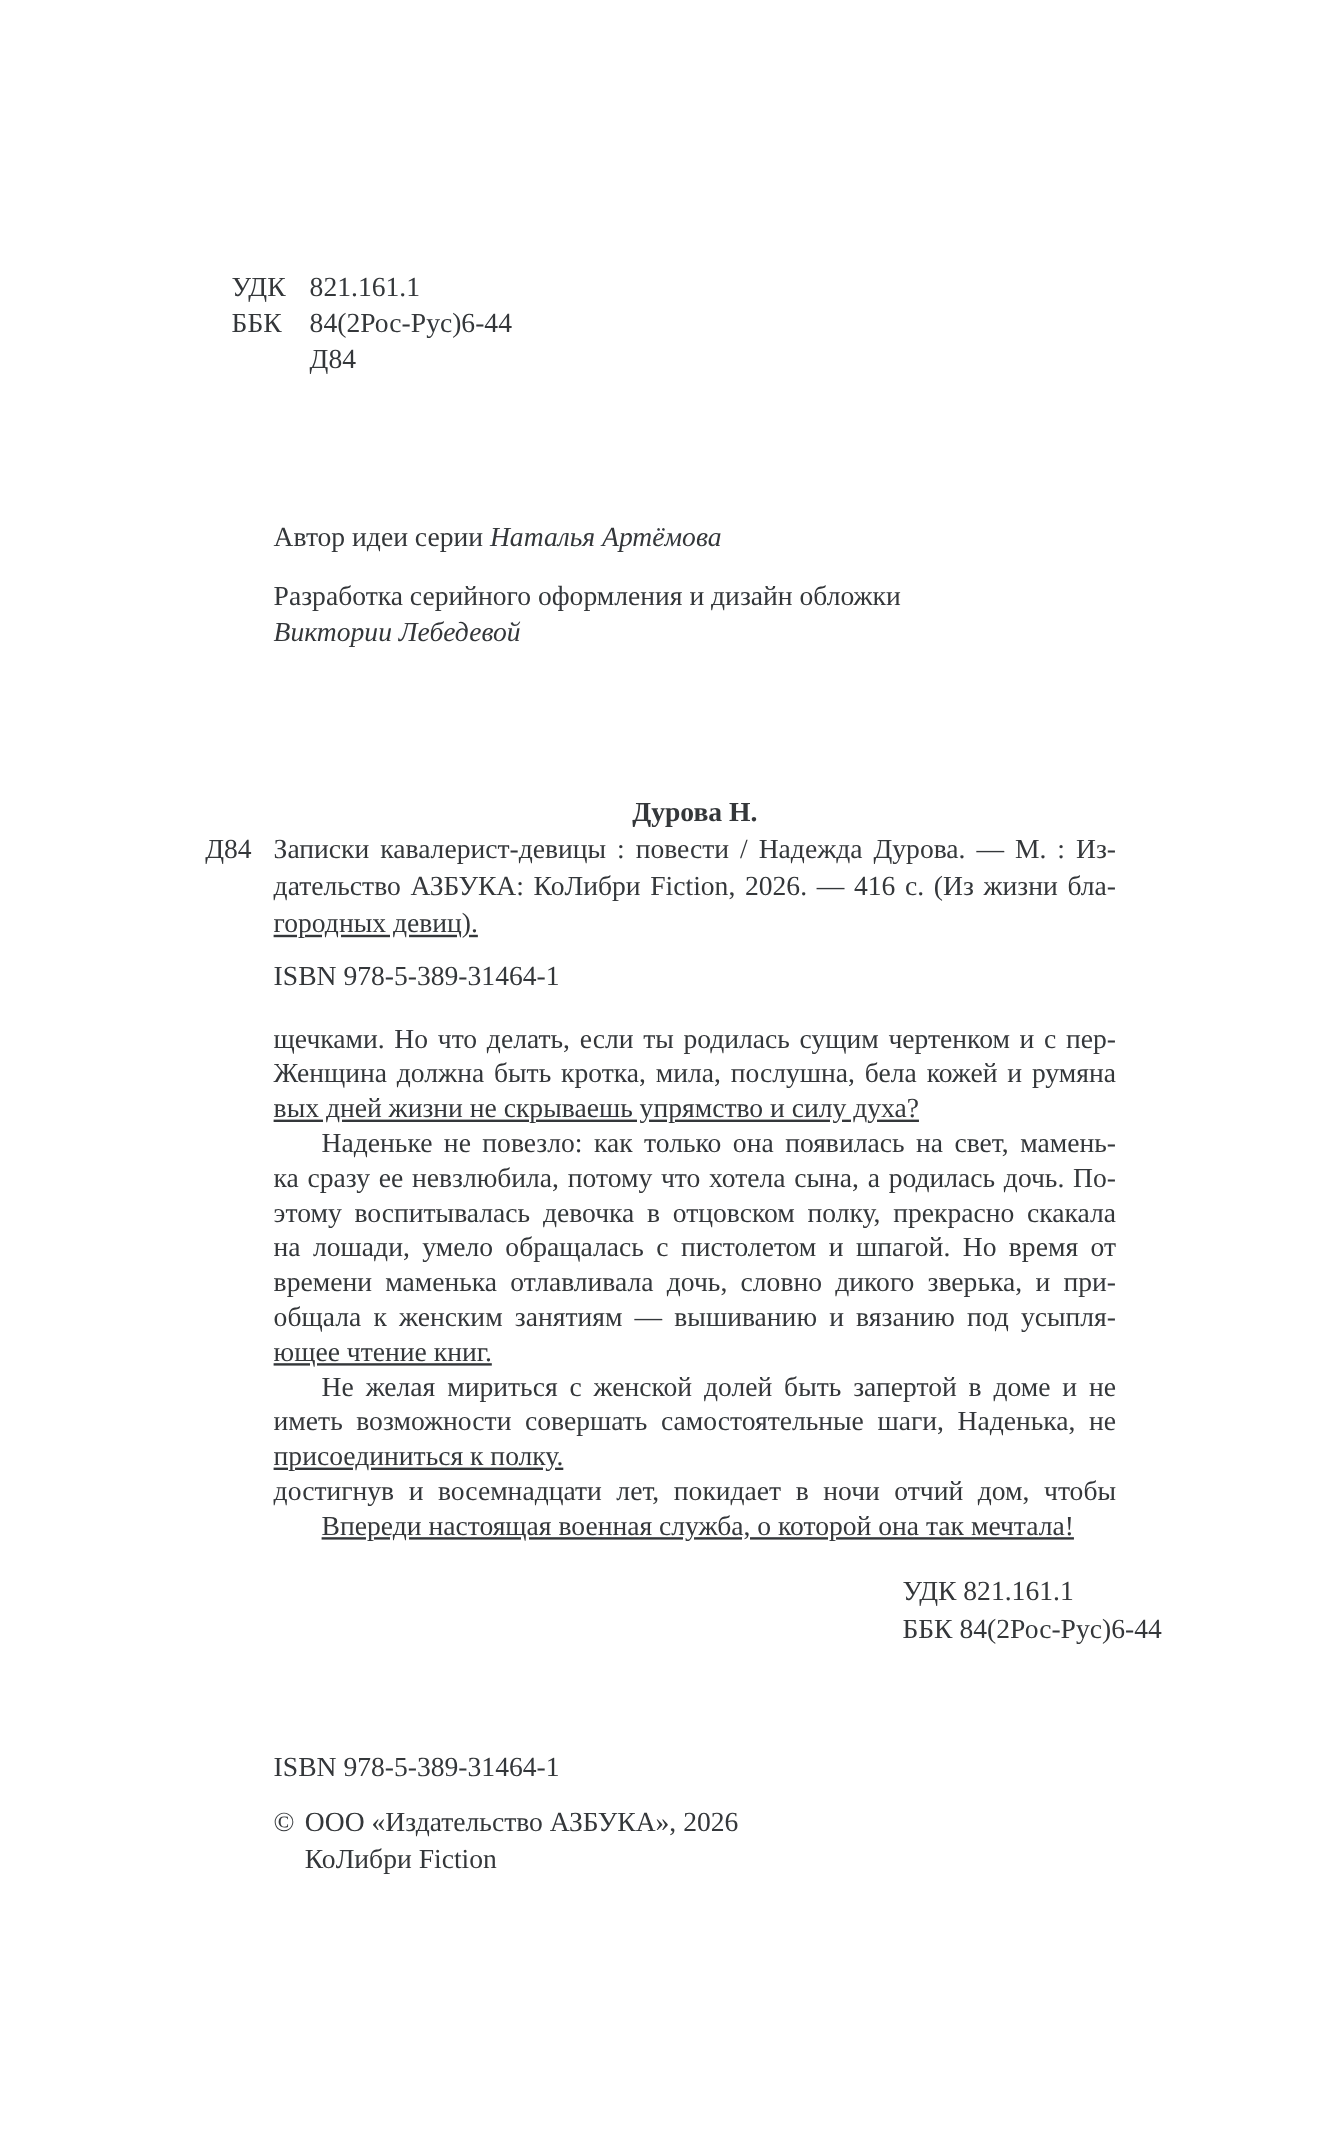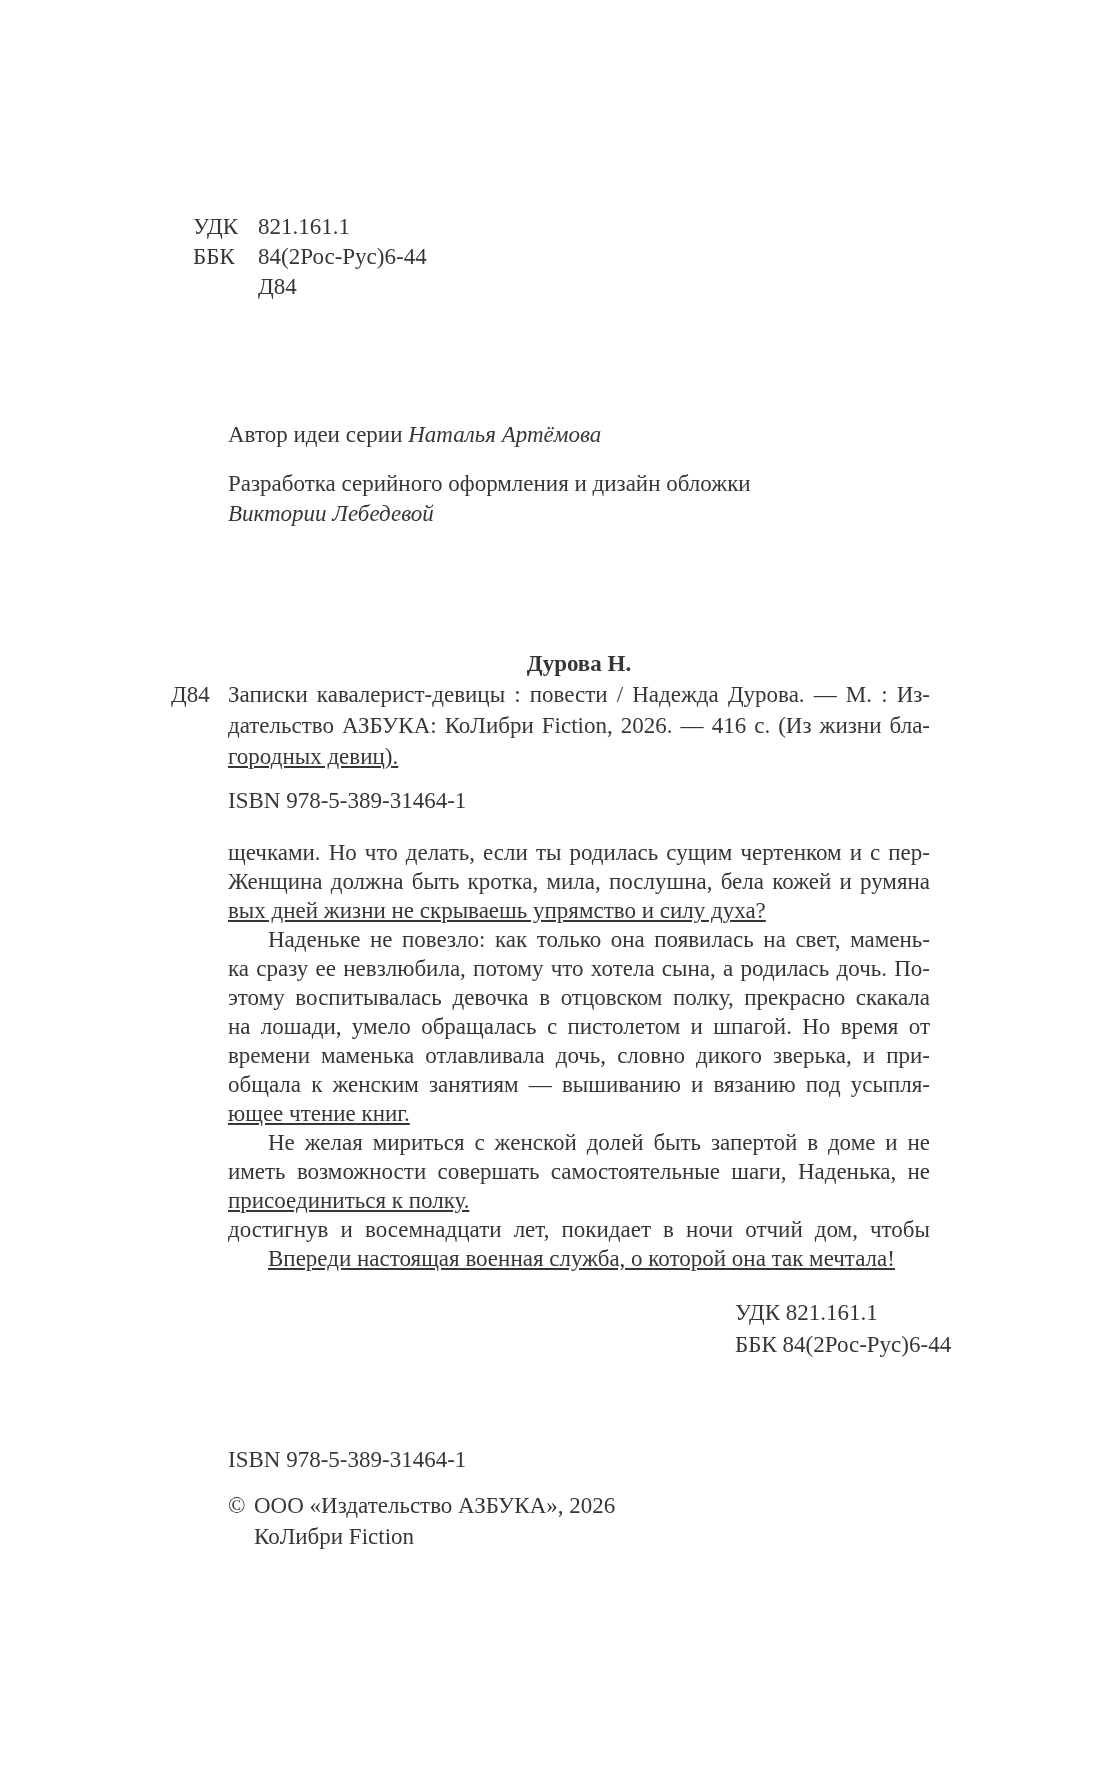--- a/index.html
+++ b/index.html
@@ -6,21 +6,21 @@
   .page{
     position:relative;
     width:1100px;height:1777px;
     background:#ffffff;
     color:#34373a;
     font-family:"Liberation Serif","DejaVu Serif",serif;
     font-size:23px;
     line-height:29px;
     overflow:hidden;
   }
-  .abs{position:absolute;}
+  .abs{position:absolute;margin-top:13px;}
 
   
   .top-codes{left:193px;top:212px;line-height:30px;}
   .code-row{display:flex;}
   .code-label{display:inline-block;width:65px;flex:0 0 65px;}
 
   
   .series{left:228px;top:420px;line-height:30px;}
   .series .gap{height:19px;}
   .it{font-style:italic;font-family:Liberation Serif, serif;}
@@ -33,21 +33,21 @@
 
   
   .line{text-align:justify;text-align-last:justify;}
   .line.last{text-align:justify;text-align-last:auto;text-decoration:underline;}
   .line.indent{text-indent:40px;}
 
   
   .annotation{left:228px;top:838px;width:702px;line-height:29px;}
 
   
-  .codes-right{left:735px;top:1297px;line-height:32px;}
+  .codes-right{left:752px;top:1297px;line-height:32px;}
 
   
   .imprint{left:228px;top:1444px;line-height:31px;}
   .copyright{margin-top:15px;display:flex;}
   .copyright-sym{width:26px;flex:0 0 26px;}
 </style>
 </head>
 <body>
 
 <div class="page">

